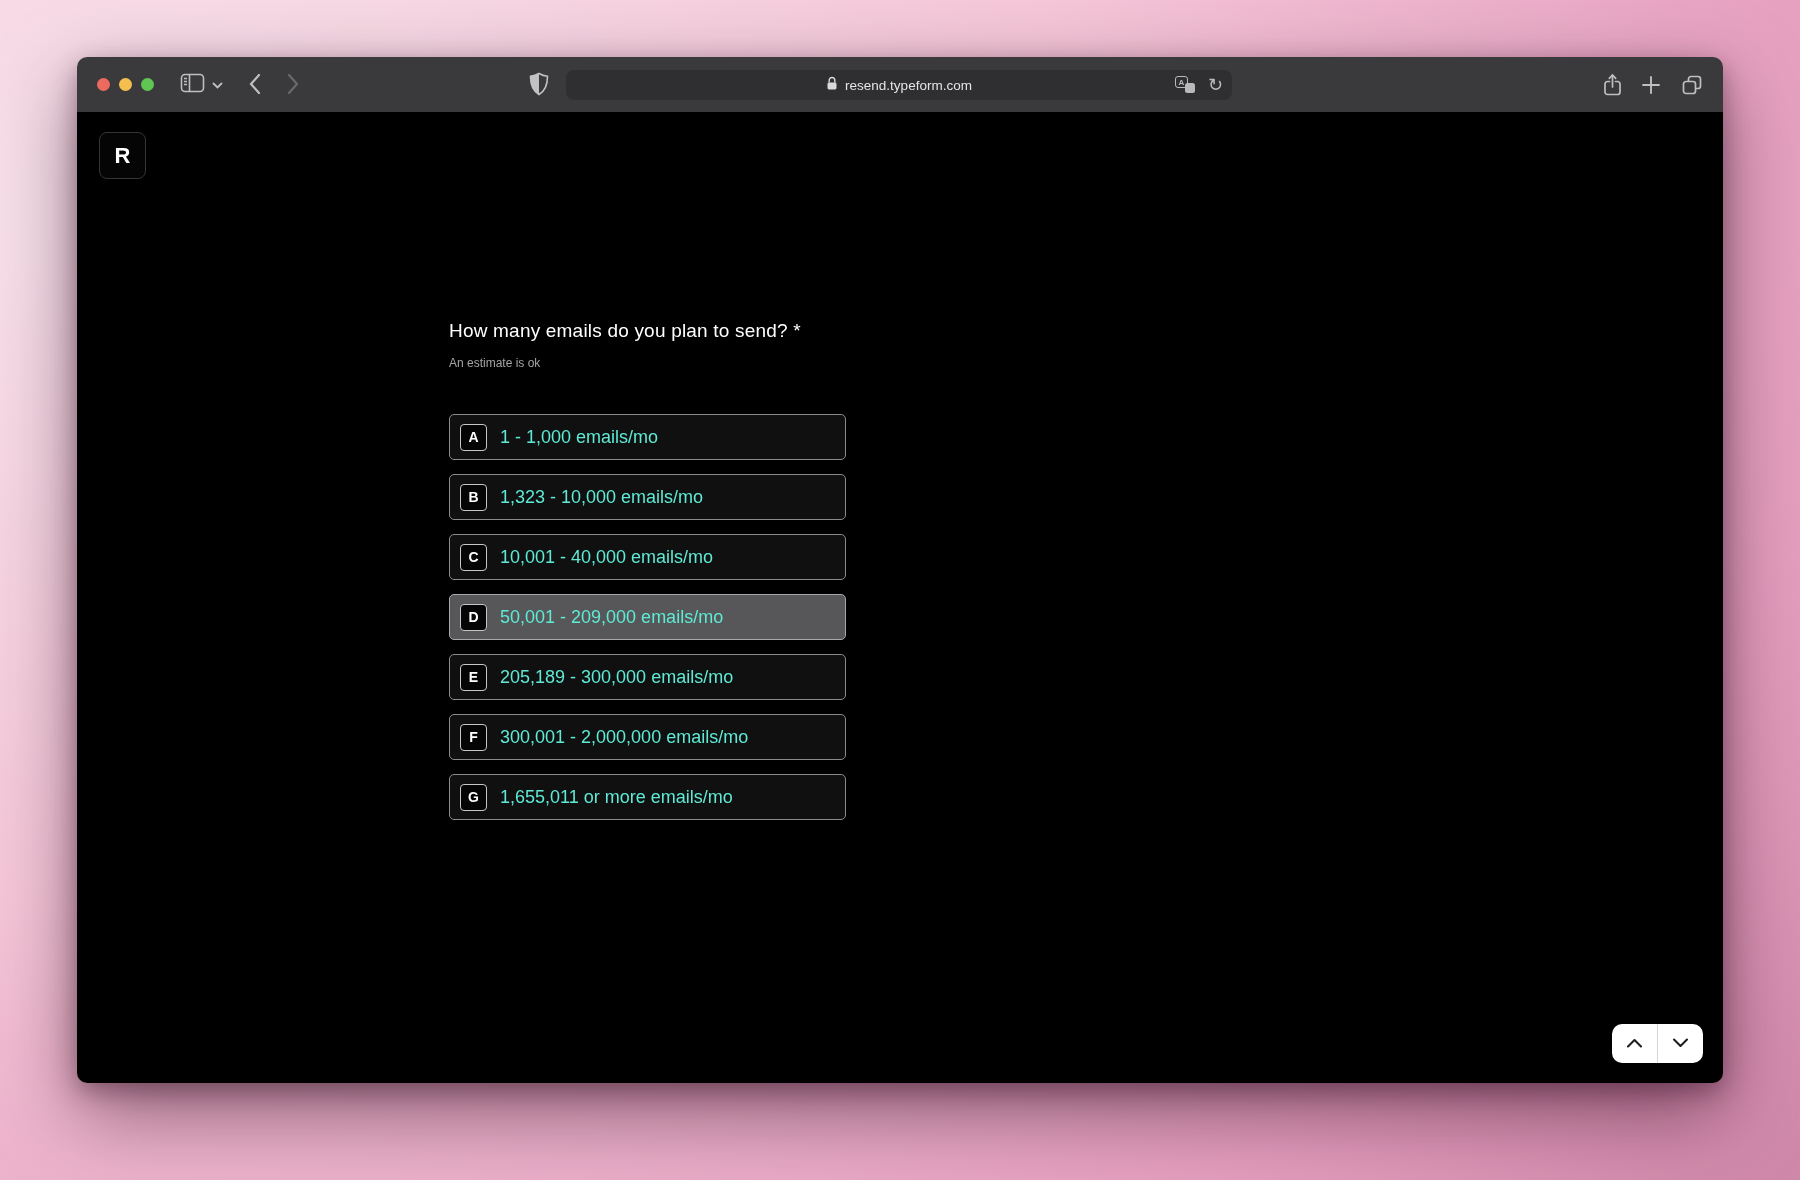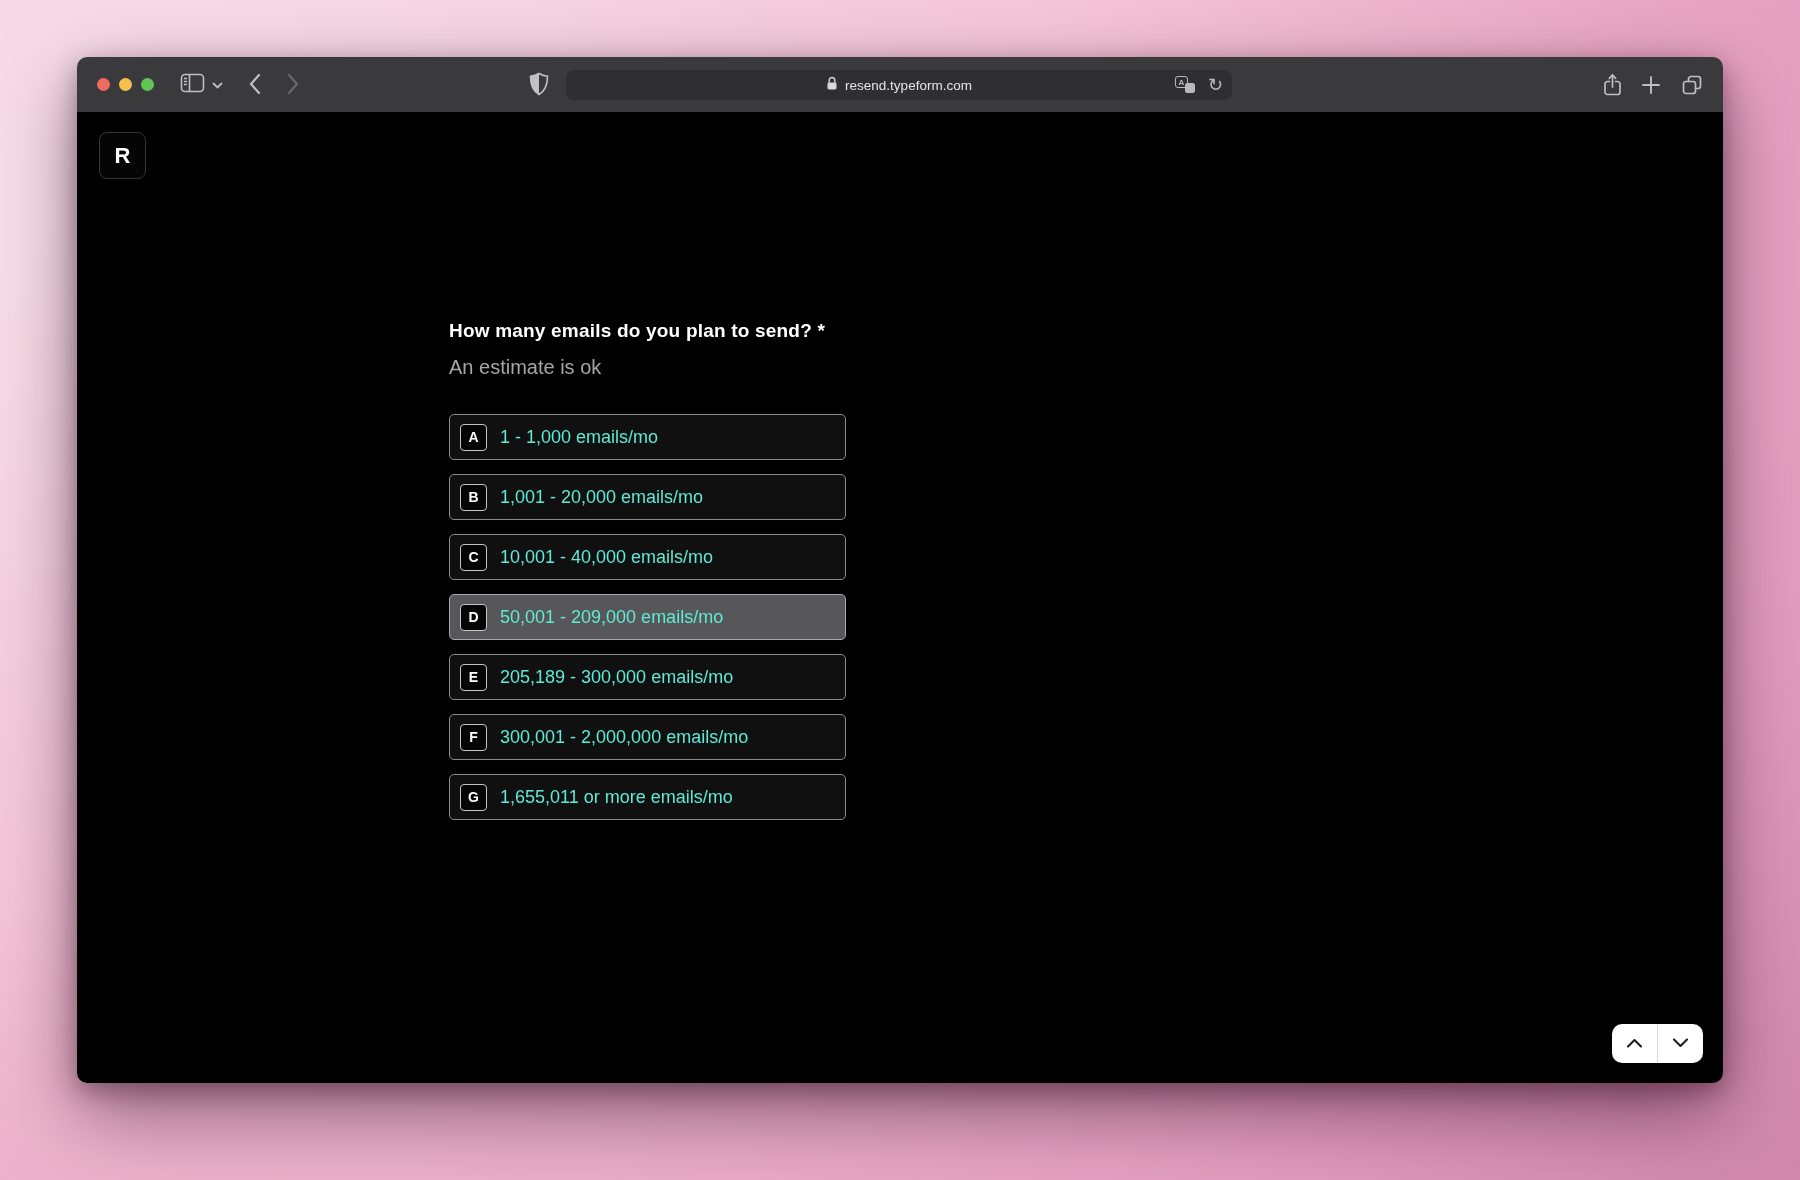--- a/index.html
+++ b/index.html
@@ -47,22 +47,22 @@
   .page { position:relative; flex:1; background:#000; }
 
   .logo {
     position:absolute; left:22px; top:20px; width:47px; height:47px;
     background:#050505; border:1px solid #353535; border-radius:8px;
     color:#fff; font-size:22px; font-weight:bold;
     display:flex; align-items:center; justify-content:center;
   }
 
   .question { position:absolute; left:372px; top:208px; width:700px; }
-  .q-title { color:#fff; font-size:19px; font-weight:700; letter-spacing:.2px; }
-  .q-sub { margin-top:14px; color:#a5a5a5; font-size:20px; }
+  .q-title { color:#fff; font-size:19px; font-weight:400; letter-spacing:.2px; }
+  .q-sub { margin-top:14px; color:#a5a5a5; font-size:12px; }
 
   .options { position:absolute; left:372px; top:302px; width:397px; }
   .option {
     width:100%; height:46px; margin-bottom:14px;
     background:#101011; border:1px solid #8a8a8f; border-radius:5px;
     display:flex; align-items:center; gap:13px; padding-left:10px;
     cursor:pointer;
   }
   .option.selected { background:#57575a; border-color:#a8a8ad; }
   .key {
@@ -176,21 +176,21 @@
       <div class="q-sub">An estimate is ok</div>
     </div>
 
     <div class="options">
       <div class="option">
         <span class="key">A</span>
         <span class="option-label">1 - 1,000 emails/mo</span>
       </div>
       <div class="option">
         <span class="key">B</span>
-        <span class="option-label">1,001 - 20,000 emails/mo</span>
+        <span class="option-label">1,323 - 10,000 emails/mo</span>
       </div>
       <div class="option">
         <span class="key">C</span>
         <span class="option-label">10,001 - 40,000 emails/mo</span>
       </div>
       <div class="option selected">
         <span class="key">D</span>
         <span class="option-label">50,001 - 209,000 emails/mo</span>
       </div>
       <div class="option">

